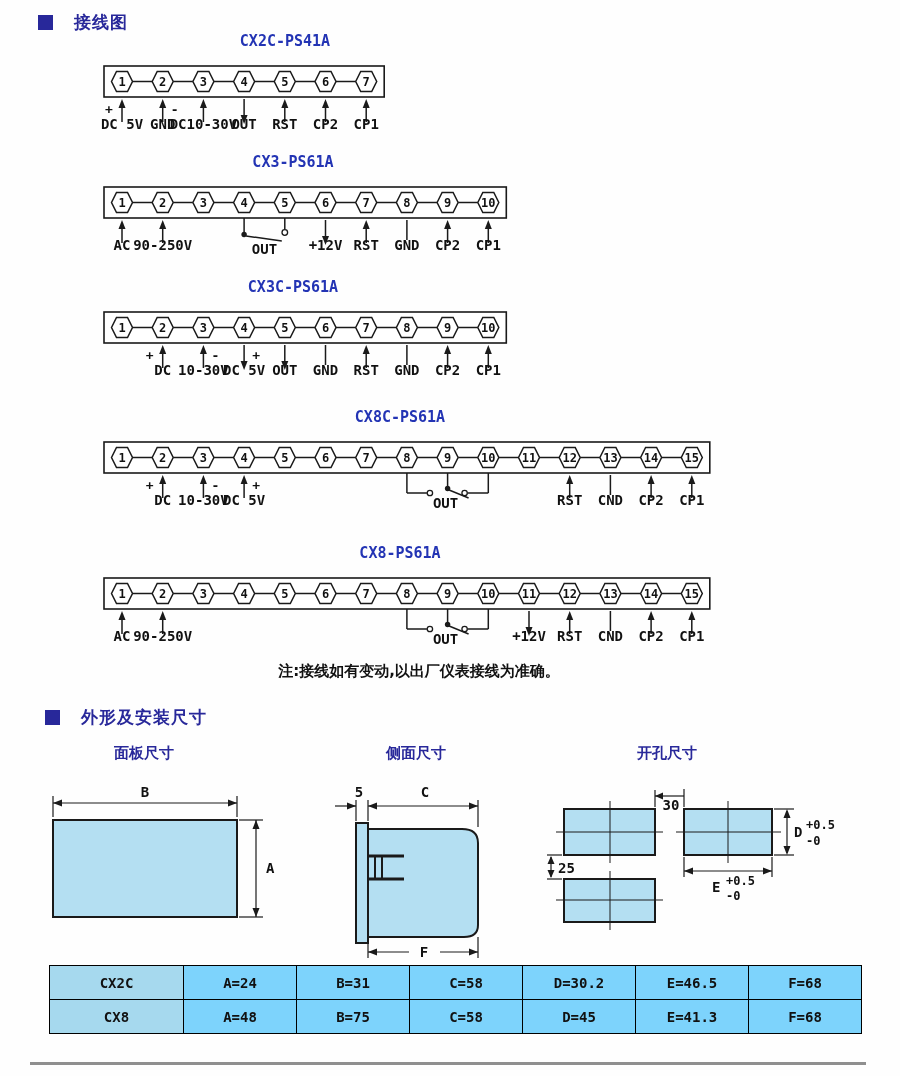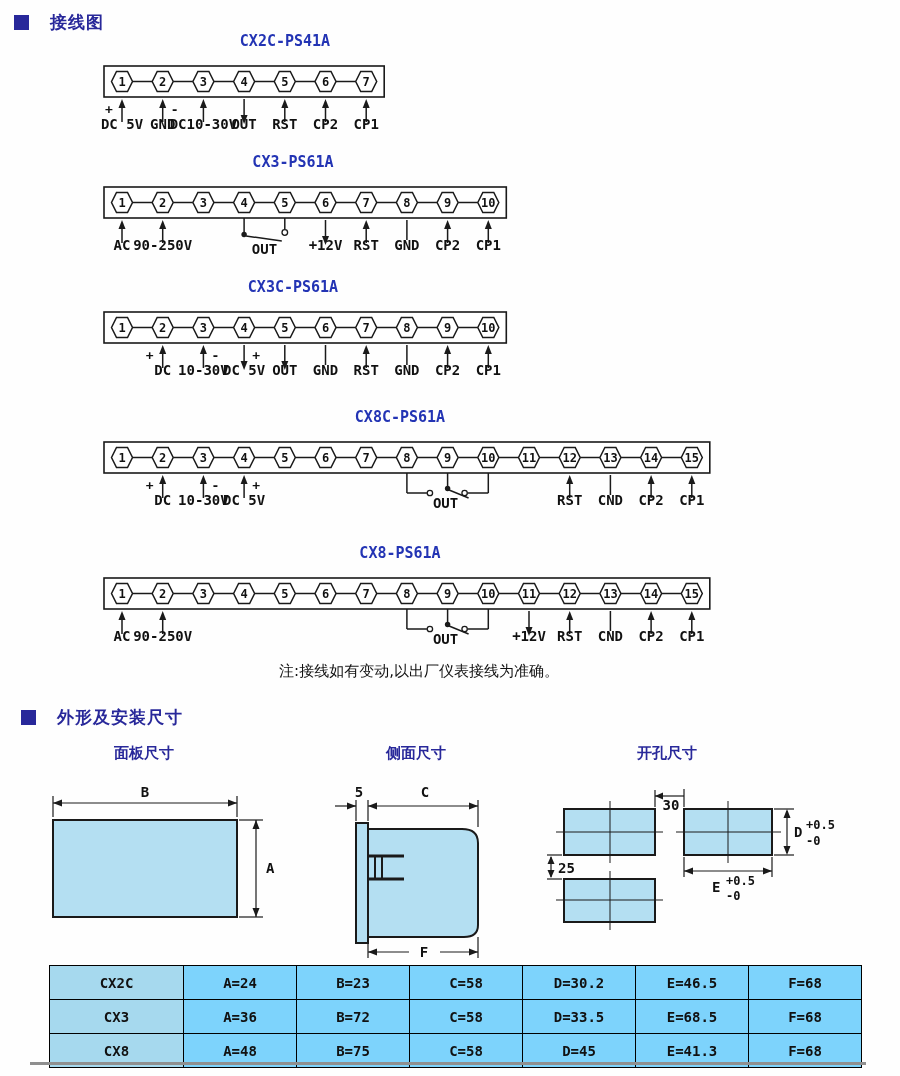--- a/index.html
+++ b/index.html
@@ -1,22 +1,22 @@
 <!DOCTYPE html>
 <html><head>
 <meta charset="utf-8">
 <style>
   html,body{margin:0;padding:0;background:#fff;}
   .page{position:relative;width:900px;height:1076px;background:#fefefe;overflow:hidden;
         font-family:"DejaVu Sans",sans-serif;}
-  .sec{position:absolute;display:flex;align-items:center;gap:21px;}
+  .sec{position:absolute;display:flex;align-items:center;gap:21px;margin-left:24px;}
   .sec .sq{width:15px;height:15px;background:#28289a;display:inline-block;}
   .sec .sec-label{font-size:17px;font-weight:bold;color:#28289a;letter-spacing:1px;}
   .note{position:absolute;top:662px;left:0;width:838px;text-align:center;
-        font-size:15px;font-weight:normal;color:#111;}
+        font-size:15px;font-weight:bold;color:#111;}
   svg{position:absolute;left:0;}
   .strip{fill:#ffffff;stroke:#1a1a1a;stroke-width:1.6;}
   .hex{fill:#ffffff;stroke:#1a1a1a;stroke-width:1.5;}
   .wl{stroke:#1a1a1a;stroke-width:1.5;fill:none;}
   .dtitle{font:bold 15px "DejaVu Sans Mono",monospace;fill:#2334b4;text-anchor:middle;}
   .tnum{font:bold 12px "DejaVu Sans Mono",monospace;fill:#111;text-anchor:middle;}
   .albl{font:bold 14px "DejaVu Sans Mono",monospace;fill:#111;text-anchor:middle;}
   .sign{font:bold 13px "DejaVu Sans Mono",monospace;fill:#111;text-anchor:middle;}
   .ah{fill:#1a1a1a;stroke:none;}
   .oc{fill:#fff;stroke:#1a1a1a;stroke-width:1.3;}
@@ -461,33 +461,24 @@
     <text class="dlbl" style="text-anchor:start" x="712" y="152">E</text>
     <text class="tol" x="726" y="145">+0.5</text>
     <text class="tol" x="726" y="160">-0</text>
   </svg>
 
   <table class="dims">
     <tbody>
         <tr>
       <td class="model">CX2C</td>
       <td>A=24</td>
-      <td>B=23</td>
+      <td>B=31</td>
       <td>C=58</td>
       <td>D=30.2</td>
       <td>E=46.5</td>
-      <td>F=68</td>
-    </tr>
-    <tr>
-      <td class="model">CX3</td>
-      <td>A=36</td>
-      <td>B=72</td>
-      <td>C=58</td>
-      <td>D=33.5</td>
-      <td>E=68.5</td>
       <td>F=68</td>
     </tr>
     <tr>
       <td class="model">CX8</td>
       <td>A=48</td>
       <td>B=75</td>
       <td>C=58</td>
       <td>D=45</td>
       <td>E=41.3</td>
       <td>F=68</td>

